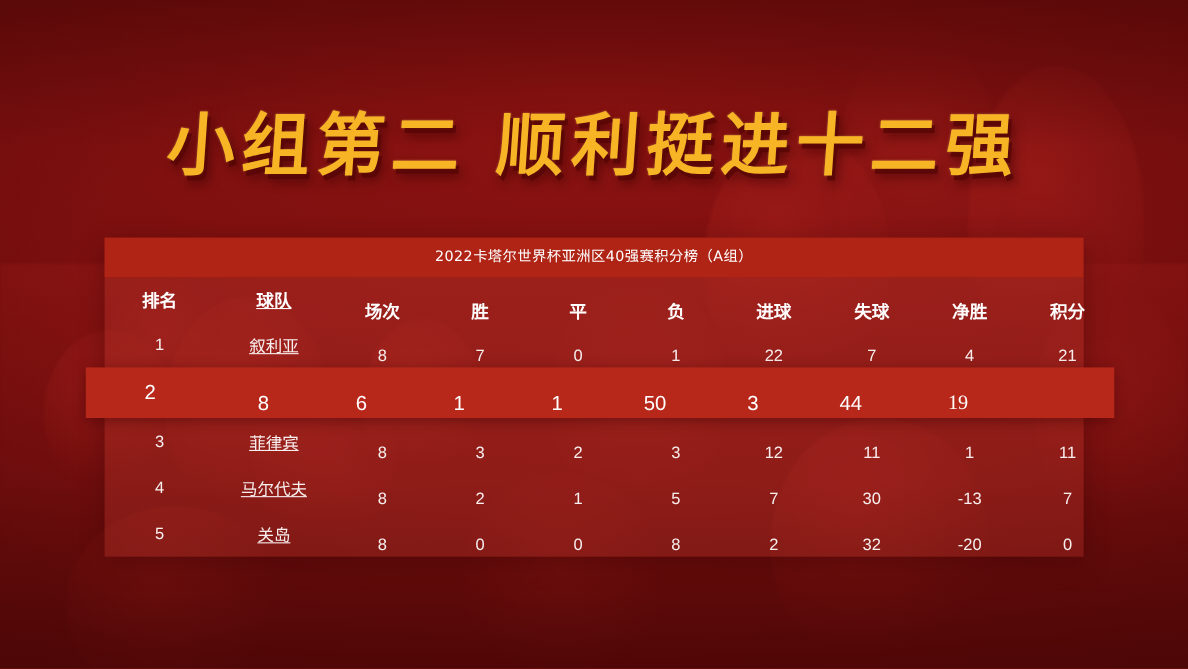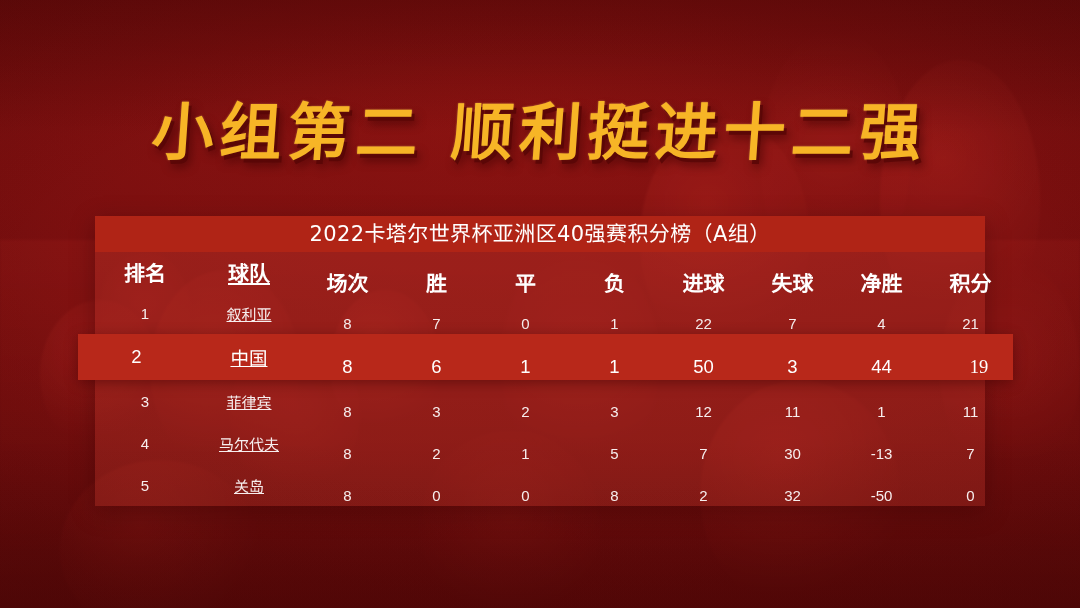--- a/index.html
+++ b/index.html
@@ -86,37 +86,37 @@
     top: 216px;
     width: 890px;
     box-shadow: 0 6px 22px rgba(50,3,3,.35);
   }
   .table-title {
     height: 36px;
     line-height: 36px;
     text-align: center;
     background: #b02416;
     color: #ffffff;
-    font-size: 21px;
+    font-size: 13px;
     letter-spacing: .4px;
   }
   .table-body-bg {
     background: rgba(198,58,46,.30);
   }
   .row {
     display: flex;
     align-items: center;
     height: 42px;
     color: #f7eeee;
     font-size: 15px;
   }
   .row.header-row {
     height: 40px;
     font-weight: 700;
-    font-size: 21px;
+    font-size: 16px;
     color: #ffffff;
   }
   .row .cell {
     text-align: center;
     flex: 0 0 auto;
     white-space: nowrap;
   }
   .cell.c-rank  { width: 100px; }
   .cell.c-team  { width: 108px; text-decoration: underline; }
   .cell.c-rest  { width: 89px; margin-top: 20px; }
@@ -199,21 +199,20 @@
         <div class="cell c-rest">0</div>
         <div class="cell c-rest">1</div>
         <div class="cell c-rest">22</div>
         <div class="cell c-rest">7</div>
         <div class="cell c-rest">4</div>
         <div class="cell c-rest">21</div>
       </div>
 
       <div class="row highlight">
         <div class="cell c-rank">2</div>
-        <div class="cell c-team cjk">中国</div>
         <div class="cell c-rest">8</div>
         <div class="cell c-rest">6</div>
         <div class="cell c-rest">1</div>
         <div class="cell c-rest">1</div>
         <div class="cell c-rest">50</div>
         <div class="cell c-rest">3</div>
         <div class="cell c-rest">44</div>
         <div class="cell c-rest">19</div>
       </div>
 
@@ -245,20 +244,20 @@
 
       <div class="row">
         <div class="cell c-rank">5</div>
         <div class="cell c-team cjk">关岛</div>
         <div class="cell c-rest">8</div>
         <div class="cell c-rest">0</div>
         <div class="cell c-rest">0</div>
         <div class="cell c-rest">8</div>
         <div class="cell c-rest">2</div>
         <div class="cell c-rest">32</div>
-        <div class="cell c-rest">-50</div>
+        <div class="cell c-rest">-20</div>
         <div class="cell c-rest">0</div>
       </div>
 
     </div>
   </div>
 
 </div>
 
 </body></html>

